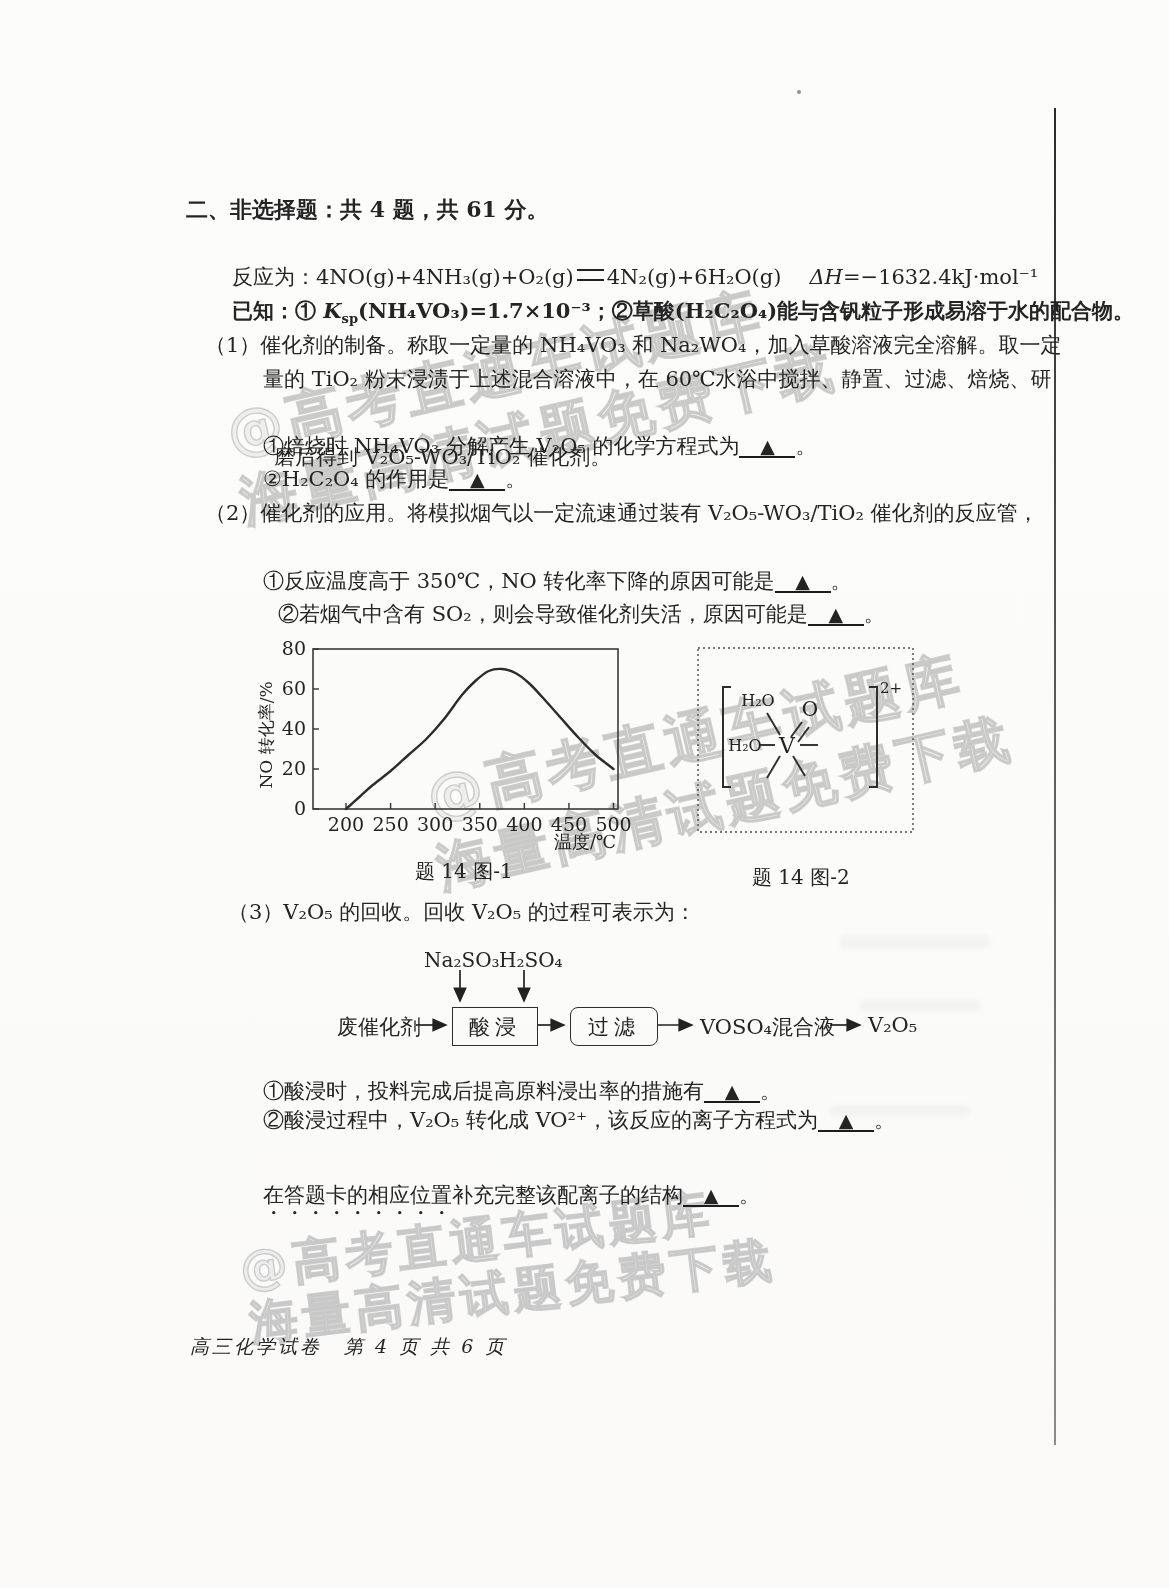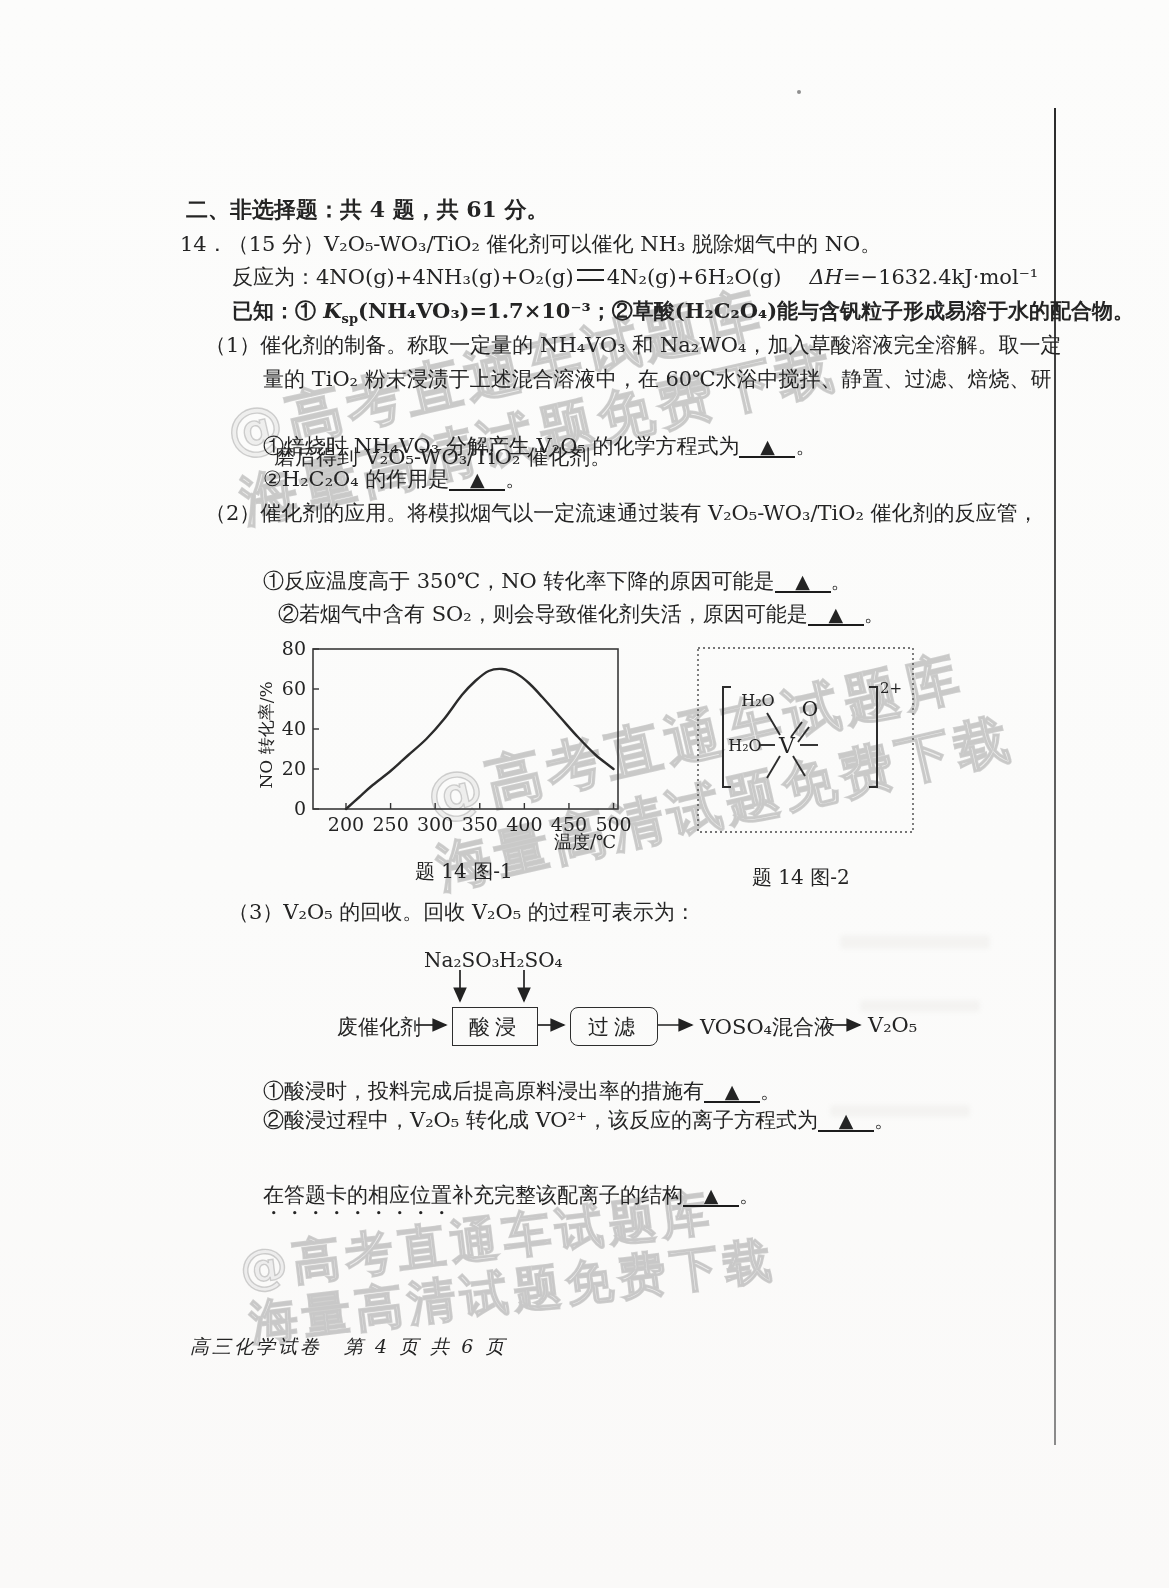--- a/index.html
+++ b/index.html
@@ -49,21 +49,20 @@
   <div class="wm small" style="left:250px;top:1292px;font-size:48px;">海量高清试题免费下载</div>
 
   <div class="vrule"></div>
   <div class="speck"></div>
   <div class="smudge" style="left:840px;top:935px;width:150px;height:14px;"></div>
   <div class="smudge" style="left:860px;top:1000px;width:120px;height:12px;"></div>
   <div class="smudge" style="left:830px;top:1105px;width:140px;height:12px;"></div>
 
   <div class="line bold" style="left:186px;top:196px;">二、非选择题：共 4 题，共 61 分。</div>
 
-  <div class="line" style="left:180px;top:231px;">14．（15 分）V₂O₅-WO₃/TiO₂ 催化剂可以催化 NH₃ 脱除烟气中的 NO。</div>
 
   <div class="line" style="left:232px;top:264px;">
     <span>反应为：4NO(g)+4NH₃(g)+O₂(g)</span><span class="dbl"></span><span>4N₂(g)+6H₂O(g)</span><span class="dh"><i class="var">ΔH</i><span>=−1632.4kJ·mol⁻¹</span></span>
   </div>
 
   <div class="line" style="left:232px;top:298px;font-weight:bold;">
     <span>已知：① </span><i class="var">K</i><sub>sp</sub><span>(NH₄VO₃)=1.7×10⁻³；②草酸(H₂C₂O₄)能与含钒粒子形成易溶于水的配合物。</span>
   </div>
 
   <div class="line" style="left:205px;top:332px;">（1）催化剂的制备。称取一定量的 NH₄VO₃ 和 Na₂WO₄，加入草酸溶液完全溶解。取一定</div>

